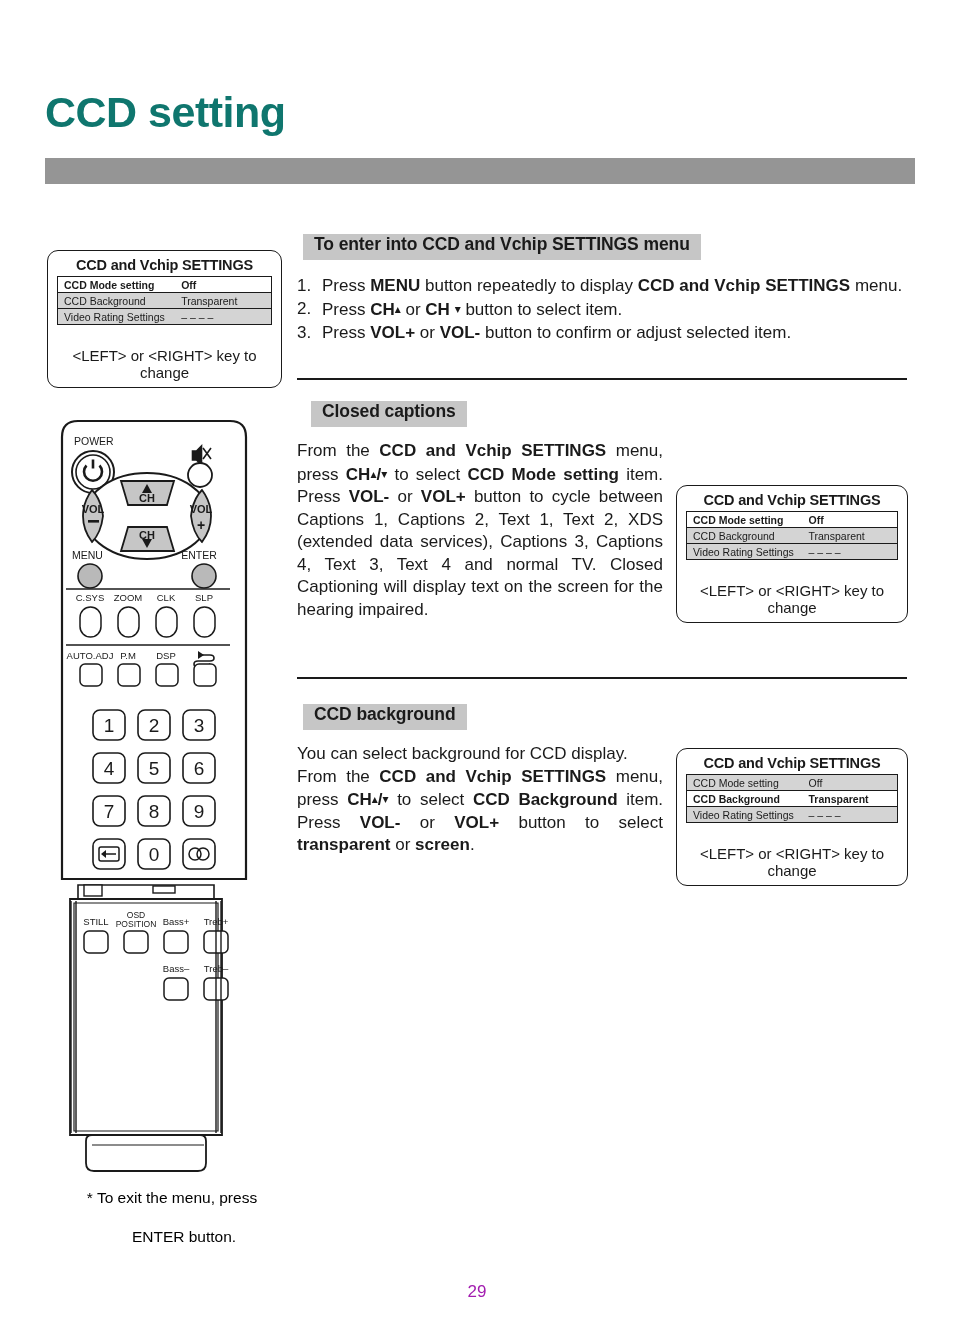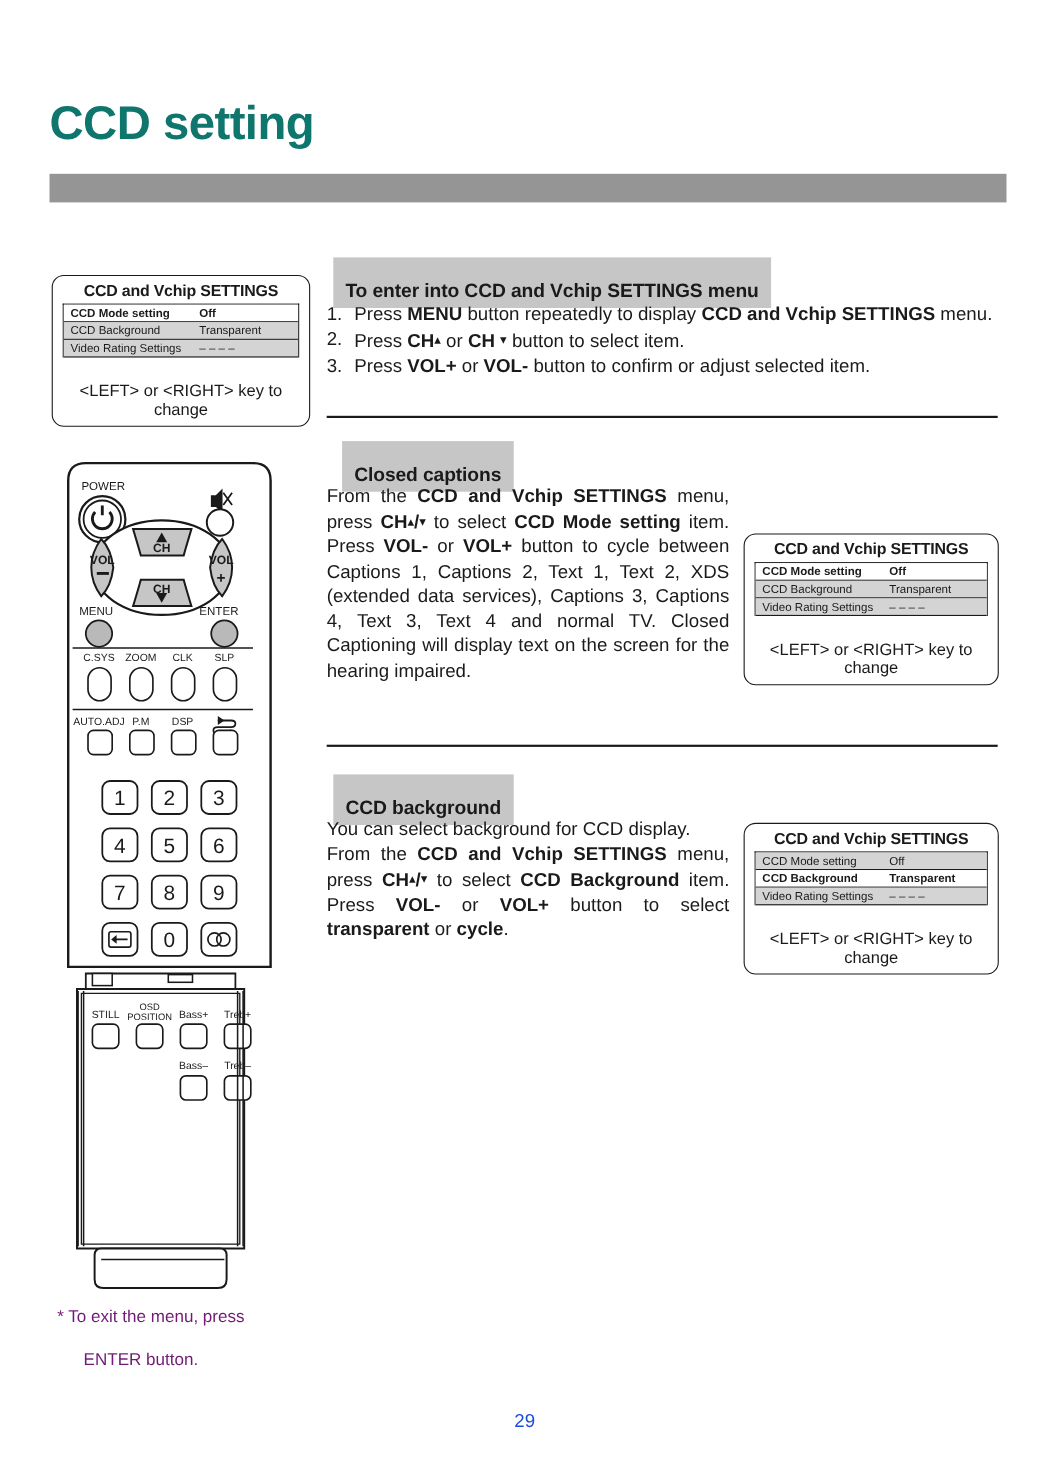--- a/index.html
+++ b/index.html
@@ -35,21 +35,21 @@
     background: #959595;
   }
 
   
   .section-chip {
     position: absolute;
     background: #c6c6c6;
     font-size: 17.5px;
     font-weight: bold;
     color: #1a1a1a;
-    padding: 20px 11px 5px 11px;
+    padding: 0 11px 5px 11px;
     white-space: nowrap;
     letter-spacing: -0.1px;
   }
   #chip-enter { left: 303px; top: 234px; }
   #chip-closed { left: 311px; top: 401px; }
   #chip-ccdbg { left: 303px; top: 704px; }
 
   
   .hrule {
     position: absolute;
@@ -175,33 +175,34 @@
   #remote-wrap svg { display: block; }
 
   
   #footnote {
     position: absolute;
     left: 62px;
     top: 1188px;
     width: 230px;
     font-size: 15.5px;
     line-height: 19px;
-    color: #701a75;
+    color: #000000;
+    text-align: center;
   }
   #footnote .star { margin-left: -10px; }
   #footnote .ln2 { display: block; padding-left: 14px; margin-top: 20px; }
 
   
   #page-number {
     position: absolute;
     left: 0; right: 0;
     top: 1282px;
     text-align: center;
     font-size: 17px;
-    color: #1d4ed8;
+    color: #a21caf;
   }
 </style>
 </head>
 <body>
 
 <div id="page-title">CCD setting</div>
 <div id="title-bar"></div>
 
 <div class="osd" id="osd-1">
   <div class="osd-title">CCD and Vchip SETTINGS</div>
@@ -261,21 +262,21 @@
       <span class="val">– – – –</span>
     </div>
   </div>
   <div class="osd-foot">&lt;LEFT&gt; or &lt;RIGHT&gt; key to change</div>
 </div>
 
 <div class="hrule" id="rule-2"></div>
 
 <div class="section-chip" id="chip-ccdbg">CCD background</div>
 
-<div class="para" id="para-ccdbg">You can select background for CCD display.<br>From the <b>CCD and Vchip SETTINGS</b> menu, press <b>CH</b><span class="ar">▴</span><b>/</b><span class="ar">▾</span> to select <b>CCD Background</b> item. Press <b>VOL-</b> or <b>VOL+</b> button to select <b>transparent</b> or <b>cycle</b>.</div>
+<div class="para" id="para-ccdbg">You can select background for CCD display.<br>From the <b>CCD and Vchip SETTINGS</b> menu, press <b>CH</b><span class="ar">▴</span><b>/</b><span class="ar">▾</span> to select <b>CCD Background</b> item. Press <b>VOL-</b> or <b>VOL+</b> button to select <b>transparent</b> or <b>screen</b>.</div>
 
 <div class="osd" id="osd-3">
   <div class="osd-title">CCD and Vchip SETTINGS</div>
   <div class="osd-rows">
     <div class="osd-row">
       <span class="lbl">CCD Mode setting</span>
       <span class="val">Off</span>
     </div>
     <div class="osd-row sel">
       <span class="lbl">CCD Background</span>

